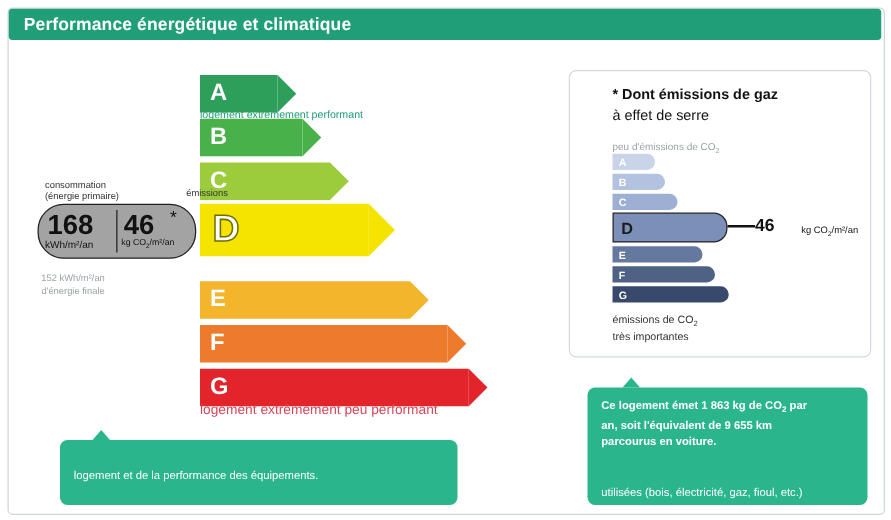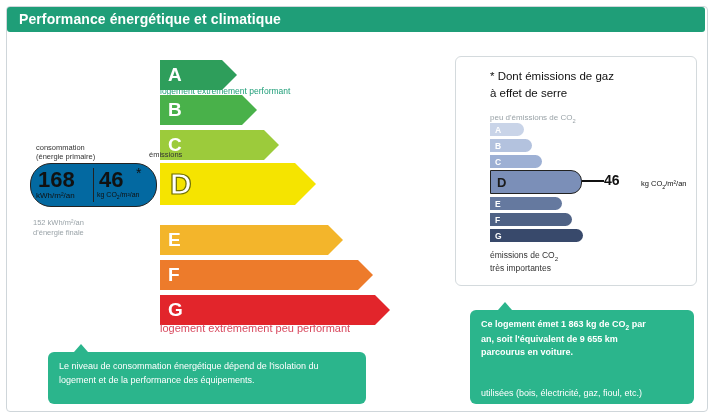--- a/index.html
+++ b/index.html
@@ -62,42 +62,42 @@
     border-left:21px solid #f5e400;
   }
   .dbar .letter{
     position:absolute;left:10px;top:50%;transform:translateY(-50%);
     color:#ffffff;font-size:30px;font-weight:bold;
     -webkit-text-stroke:1.2px #6f6f00;
   }
   
   .valbox{
     position:absolute;left:30px;top:163px;width:125px;height:42px;
-    border:1.6px solid #222;border-radius:21px;background:#0369a1;
+    border:1.6px solid #222;border-radius:21px;background:#a3a3a3;
   }
   .valbox .divider{
     position:absolute;left:62px;top:4px;width:1px;height:34px;background:#222;
   }
   .v1{position:absolute;left:7px;top:3px;font-size:22px;font-weight:bold;color:#111;}
   .v1u{position:absolute;left:5px;top:27px;font-size:8px;color:#111;}
   .v2{position:absolute;left:68px;top:3px;font-size:22px;font-weight:bold;color:#111;}
   .star{position:absolute;left:105px;top:1px;font-size:14px;color:#111;}
   .v2u{position:absolute;left:66px;top:27px;font-size:7px;color:#111;}
   .lbl-conso{position:absolute;left:36px;top:143px;font-size:7.5px;color:#333;line-height:1.25;text-align:left;width:70px;}
   .lbl-emis{position:absolute;left:108px;top:150px;font-size:7.5px;color:#333;margin-left:41px;}
   .sub-final{position:absolute;left:33px;top:218px;font-size:7.5px;color:#9aa3a8;line-height:1.3;text-align:center;}
   
   .co2panel{
     position:absolute;left:455px;top:56px;width:240px;height:228px;
     border:1px solid #d4dadd;border-radius:6px;background:#fff;
   }
   .co2title{
     position:absolute;left:490px;top:68px;font-size:11.5px;color:#111;line-height:1.45;
   }
-  .co2title .st{color:#111;font-weight:normal;margin-top:12px;}
+  .co2title .st{color:#111;font-weight:bold;margin-top:12px;}
   .co2cap-top{position:absolute;left:490px;top:113px;font-size:8px;color:#9aa3a8;}
   .co2cap-bot{position:absolute;left:490px;top:250px;font-size:8.5px;color:#333;line-height:1.35;}
   .cbar{position:absolute;height:13px;border-radius:0 7px 7px 0;display:flex;align-items:center;}
   .cbar .cl{color:#fff;font-size:8.5px;font-weight:bold;margin-left:5px;}
   .cD{
     position:absolute;left:490px;top:170px;height:22px;width:90px;
     background:#7b8fb8;border:1.4px solid #222;border-radius:0 11px 11px 0;
     display:flex;align-items:center;
   }
   .cD .cl{color:#1b1b1b;font-size:13px;font-weight:bold;margin-left:6px;}
@@ -222,21 +222,21 @@
 <div class="cval">46</div>
 <div class="cvalu">kg CO<span class="sup">2</span>/m²/an</div>
 
 <div class="co2cap-bot">
   émissions de CO<span class="sup">2</span><br>très importantes
 </div>
 
 <div class="tick" style="left:74px;top:344px;"></div>
 <div class="callout co-left">
   <div class="txt">
-    <span>Le niveau de consommation énergétique dépend de l'isolation du</span><br>
+    <br>
     <span>logement et de la performance des équipements.</span><br>
   </div>
 </div>
 
 <div class="tick" style="left:498px;top:302px;"></div>
 <div class="callout co-right">
   <div class="txt">
     <span class="b">Ce logement émet 1 863 kg de CO<span class="sup">2</span> par<br>an, soit l'équivalent de 9 655 km<br>parcourus en voiture.</span><br>
     <br>
     <br>

